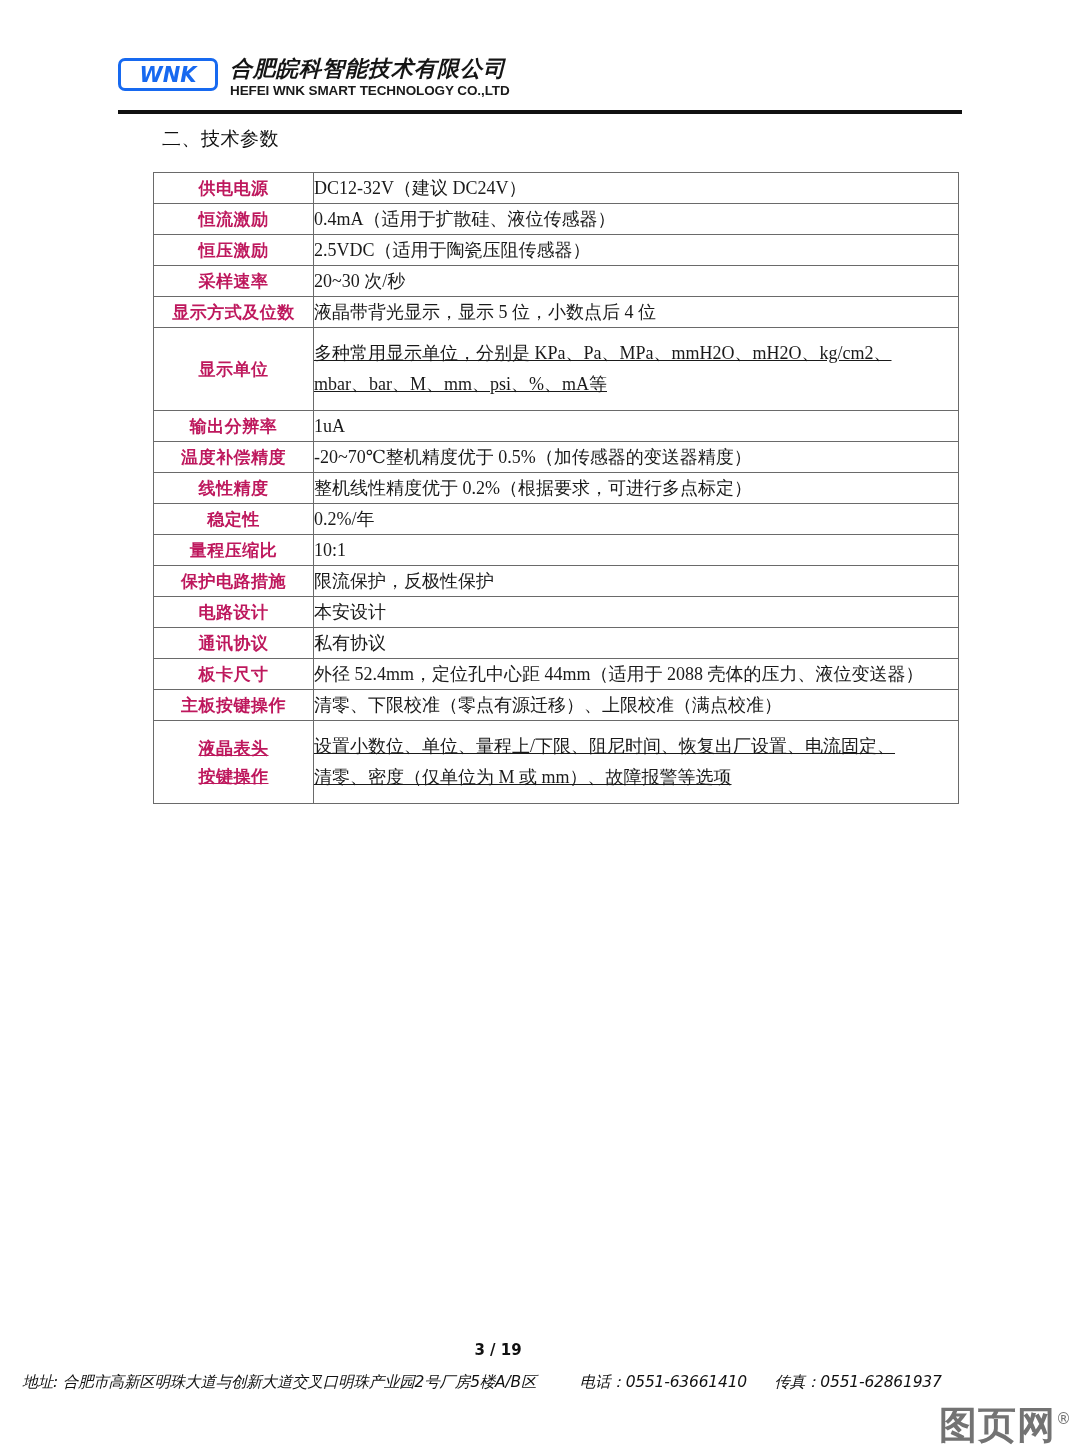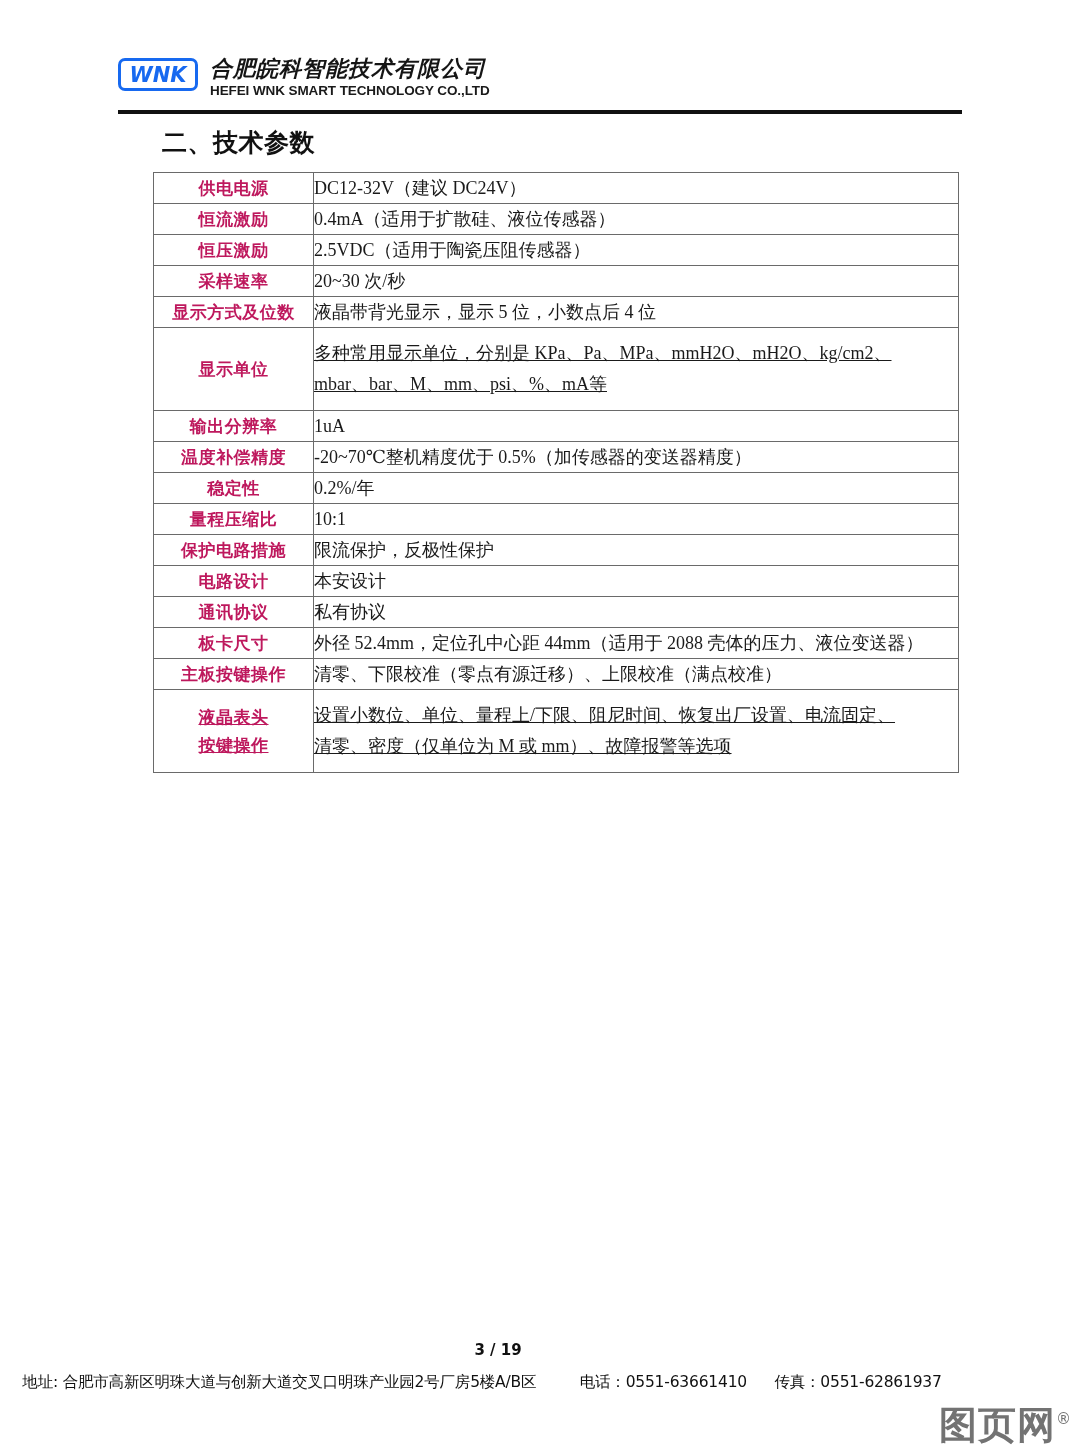--- a/index.html
+++ b/index.html
@@ -21,21 +21,21 @@
     width: 844px;
     height: 56px;
   }
   .header-inner {
     display: flex;
     align-items: flex-start;
     gap: 12px;
     height: 48px;
   }
   .logo-mark {
-    width: 80px;
+    width: 100px;
     height: 33px;
     border: 3px solid #1769f0;
     border-radius: 7px;
     display: flex;
     align-items: center;
     justify-content: center;
     flex: none;
     margin-top: 2px;
     background: #ffffff;
     overflow: hidden;
@@ -70,22 +70,22 @@
     height: 4px;
     background: #111111;
   }
 
   
   .section-title {
     position: absolute;
     left: 162px;
     top: 126px;
     font-family: "DejaVu Sans", "Liberation Sans", sans-serif;
-    font-size: 25px;
-    font-weight: 700;
+    font-size: 19px;
+    font-weight: 400;
     color: #111111;
     letter-spacing: 0.5px;
   }
 
   
   .spec-table {
     position: absolute;
     left: 153px;
     top: 172px;
     width: 805px;
@@ -139,20 +139,21 @@
     position: absolute;
     left: 0;
     top: 1372px;
     width: 964px;
     text-align: center;
     font-family: "DejaVu Sans", "Liberation Sans", sans-serif;
     font-size: 15.5px;
     color: #111111;
     white-space: nowrap;
     letter-spacing: -0.2px;
+    font-style: italic;
   }
   .footer-gap { display: inline-block; width: 34px; }
   .footer-gap-sm { display: inline-block; width: 18px; }
 
   
   .watermark {
     position: absolute;
     right: 8px;
     bottom: 12px;
     font-family: "DejaVu Sans", "Liberation Sans", sans-serif;
@@ -224,20 +225,24 @@
     </tr>
     <tr>
       <td class="cell-label">输出分辨率</td>
       <td class="cell-value">1uA</td>
     </tr>
     <tr>
       <td class="cell-label">温度补偿精度</td>
       <td class="cell-value">-20~70℃整机精度优于 0.5%（加传感器的变送器精度）</td>
     </tr>
     <tr>
+      <td class="cell-label">线性精度</td>
+      <td class="cell-value">整机线性精度优于 0.2%（根据要求，可进行多点标定）</td>
+    </tr>
+    <tr>
       <td class="cell-label">稳定性</td>
       <td class="cell-value">0.2%/年</td>
     </tr>
     <tr>
       <td class="cell-label">量程压缩比</td>
       <td class="cell-value">10:1</td>
     </tr>
     <tr>
       <td class="cell-label">保护电路措施</td>
       <td class="cell-value">限流保护，反极性保护</td>

